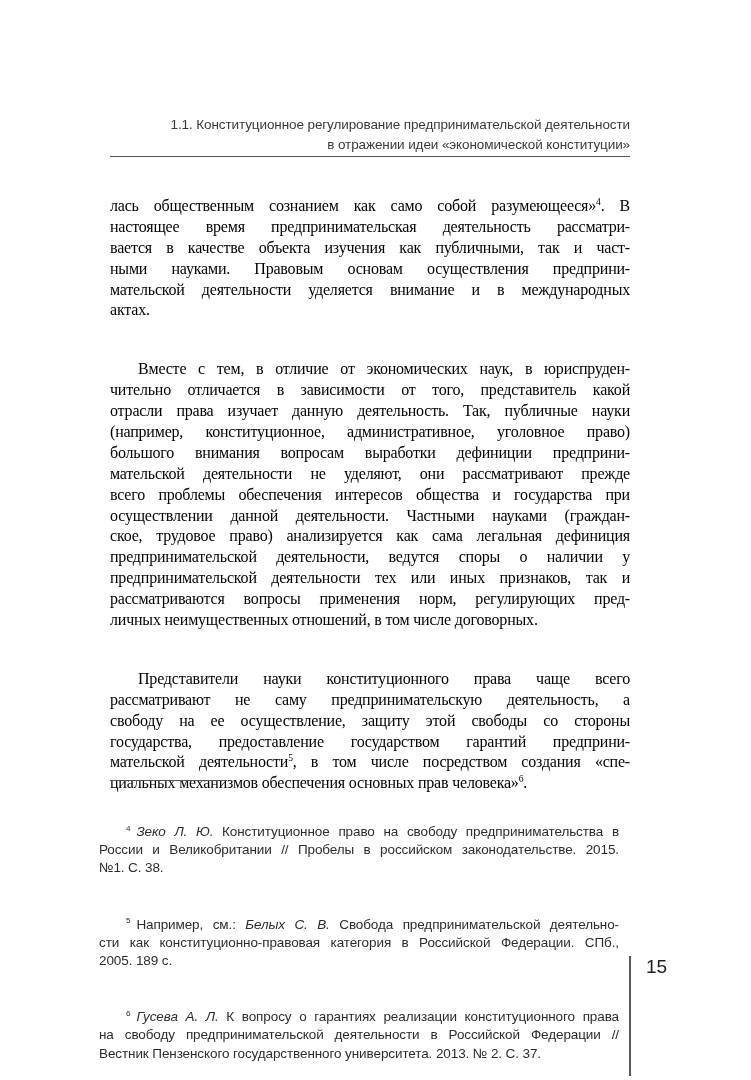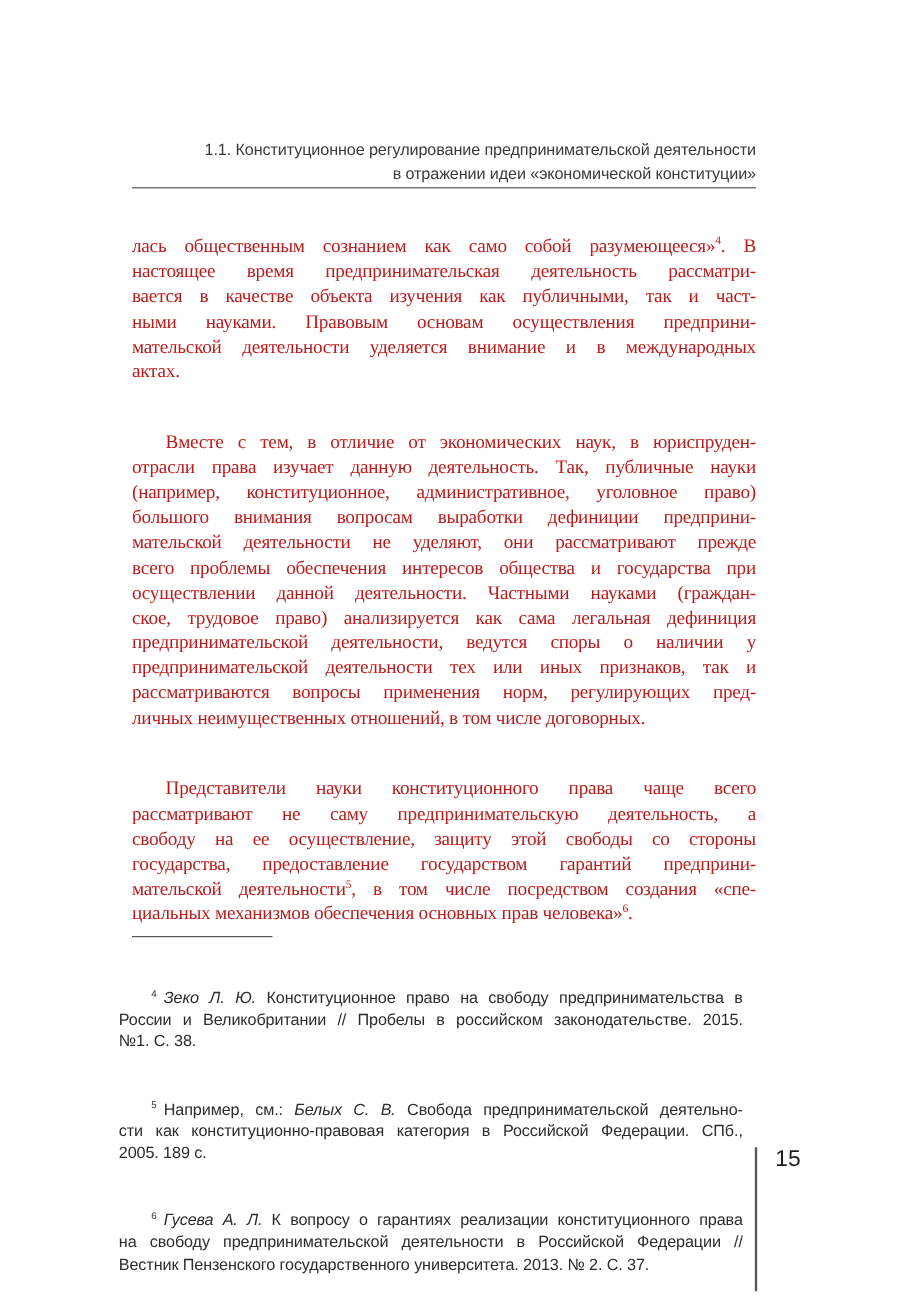--- a/index.html
+++ b/index.html
@@ -10,21 +10,21 @@
   
   .chapter-header{
     position:absolute;left:110px;top:115px;width:520px;
     text-align:right;font-family:"Liberation Sans",sans-serif;
     font-size:13.5px;line-height:20px;color:#3a3a3a;letter-spacing:-0.1px;
   }
   .header-rule{position:absolute;left:110px;top:156px;width:520px;height:1px;background:#565656;}
   
   .body-text{
     position:absolute;left:110px;top:196px;width:520px;
-    font-size:16px;line-height:20.9px;color:#b91c1c;letter-spacing:-0.2px;
+    font-size:16px;line-height:20.9px;color:#000000;letter-spacing:-0.2px;
   }
   .body-text .line{text-align:justify;text-align-last:justify;height:20.9px;overflow:hidden;}
   .body-text .line.last{text-align-last:left;}
   .line.indent{padding-left:28px;margin-top:38px;}
   sup{font-size:60%;vertical-align:super;line-height:0;}
   .it{font-style:italic;}
   
   .fn-rule{position:absolute;left:110px;top:780px;width:117px;height:1px;background:#565656;}
   .footnotes{
     position:absolute;left:99px;top:785px;width:520px;
@@ -55,20 +55,21 @@
   <div class="header-rule"></div>
 
   <div class="body-text">
       <div class="line"><span>лась общественным сознанием как само собой разумеющееся»</span><sup>4</sup><span>. В</span></div>
       <div class="line"><span>настоящее время предпринимательская деятельность рассматри-</span></div>
       <div class="line"><span>вается в качестве объекта изучения как публичными, так и част-</span></div>
       <div class="line"><span>ными науками. Правовым основам осуществления предприни-</span></div>
       <div class="line"><span>мательской деятельности уделяется внимание и в международных</span></div>
       <div class="line last"><span>актах.</span></div>
       <div class="line indent"><span>Вместе с тем, в отличие от экономических наук, в юриспруден-</span></div>
+      <div class="line"><span>чительно отличается в зависимости от того, представитель какой</span></div>
       <div class="line"><span>отрасли права изучает данную деятельность. Так, публичные науки</span></div>
       <div class="line"><span>(например, конституционное, административное, уголовное право)</span></div>
       <div class="line"><span>большого внимания вопросам выработки дефиниции предприни-</span></div>
       <div class="line"><span>мательской деятельности не уделяют, они рассматривают прежде</span></div>
       <div class="line"><span>всего проблемы обеспечения интересов общества и государства при</span></div>
       <div class="line"><span>осуществлении данной деятельности. Частными науками (граждан-</span></div>
       <div class="line"><span>ское, трудовое право) анализируется как сама легальная дефиниция</span></div>
       <div class="line"><span>предпринимательской деятельности, ведутся споры о наличии у</span></div>
       <div class="line"><span>предпринимательской деятельности тех или иных признаков, так и</span></div>
       <div class="line"><span>рассматриваются вопросы применения норм, регулирующих пред-</span></div>

